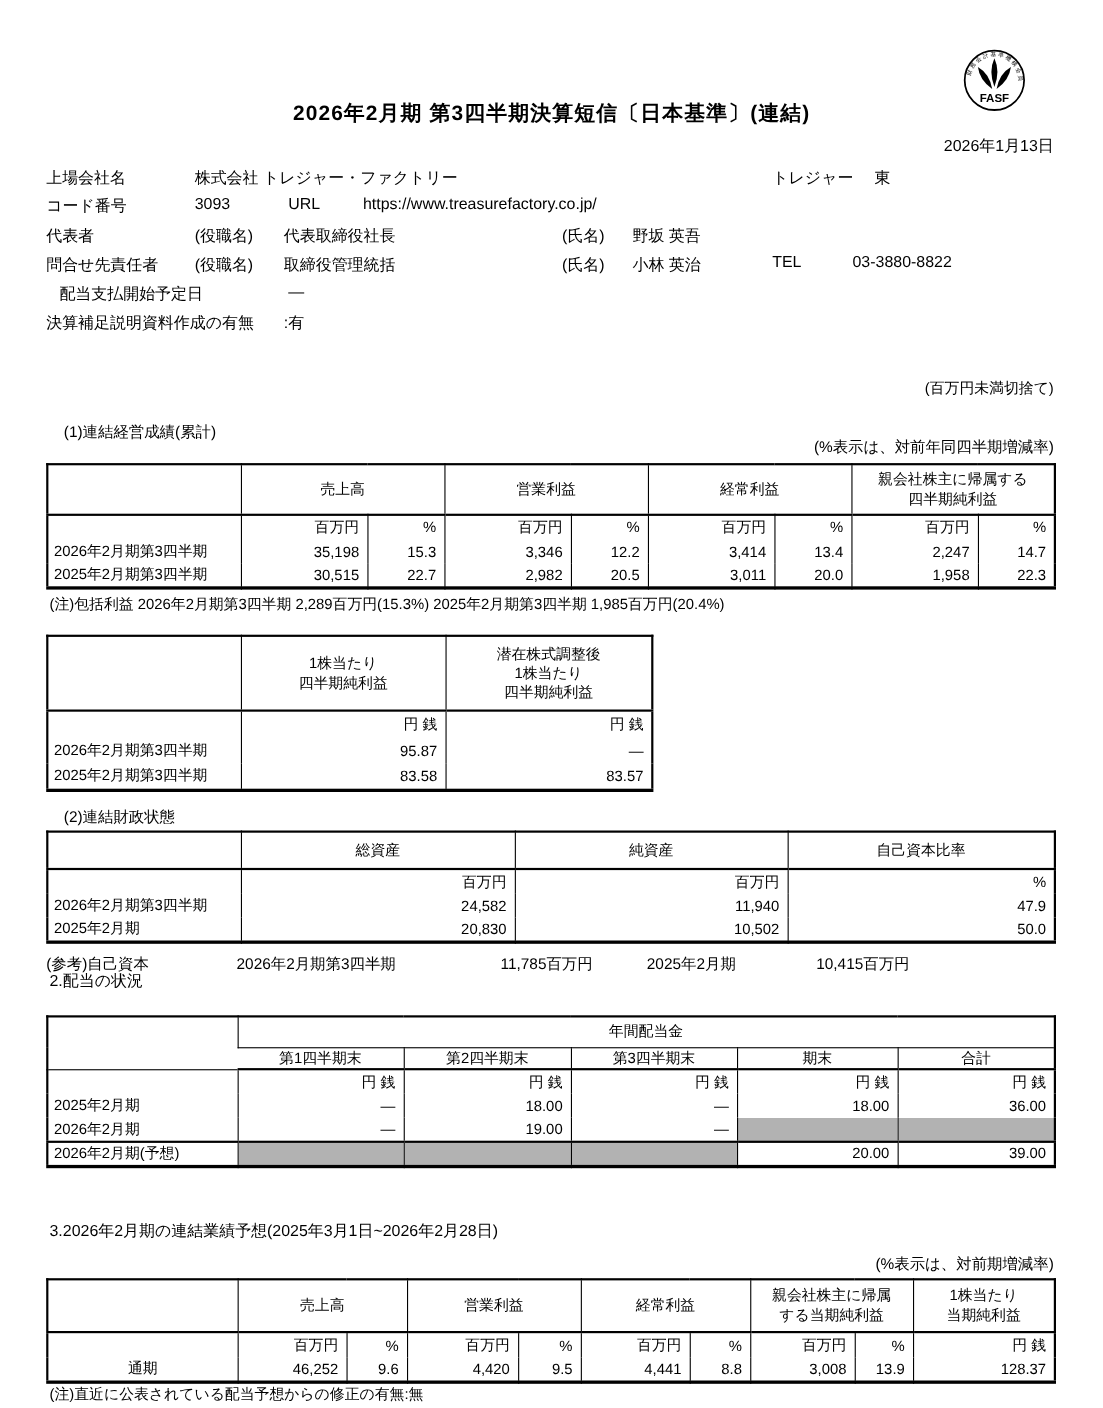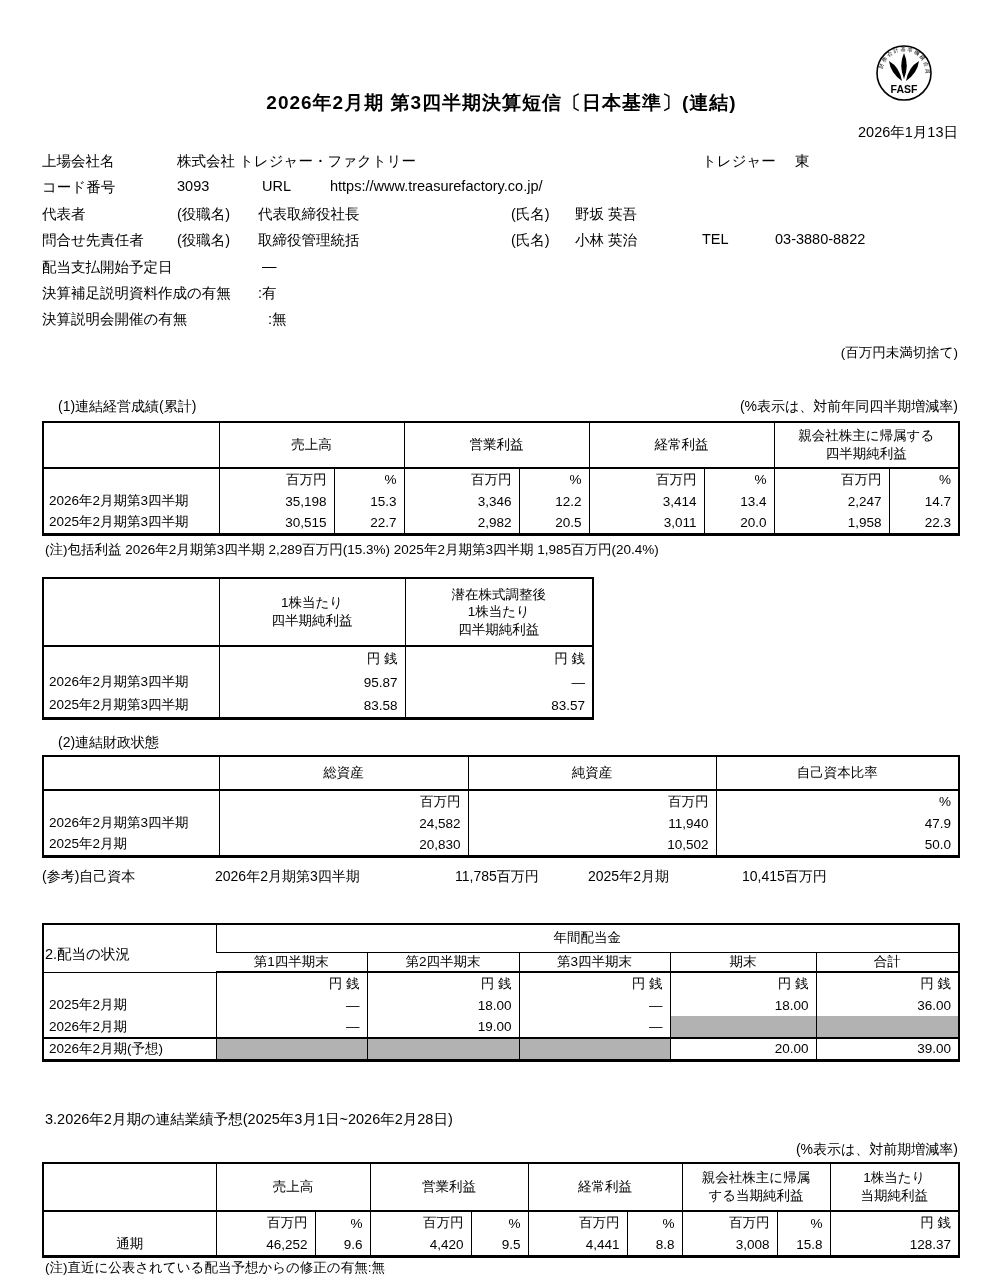--- a/index.html
+++ b/index.html
@@ -75,35 +75,31 @@
   <div class="abs irow" style="top:231px;">
     <span style="left:42px">問合せ先責任者</span>
     <span style="left:177px">(役職名)</span>
     <span style="left:258px">取締役管理統括</span>
     <span style="left:511px">(氏名)</span>
     <span style="left:575px">小林 英治</span>
     <span style="left:702px">TEL</span>
     <span style="left:775px">03-3880-8822</span>
   </div>
   <div class="abs irow" style="top:258px;">
-    <span style="left:42px">配当支払開始予定日</span>
+    <span style="left:54px">配当支払開始予定日</span>
     <span style="left:262px">―</span>
   </div>
   <div class="abs irow" style="top:284px;">
     <span style="left:42px">決算補足説明資料作成の有無</span>
     <span style="left:258px">:有</span>
   </div>
-  <div class="abs irow" style="top:310px;">
-    <span style="left:42px">決算説明会開催の有無</span>
-    <span style="left:268px">:無</span>
-  </div>
 
   <div class="abs rnote" style="top:344px;right:45px;">(百万円未満切捨て)</div>
 
-  <div class="abs subhead" style="top:398px;left:58px;">(1)連結経営成績(累計)</div>
+  <div class="abs subhead" style="top:384px;left:58px;">(1)連結経営成績(累計)</div>
   <div class="abs subhead" style="top:398px;right:45px;">(%表示は、対前年同四半期増減率)</div>
 
   <table class="tbl t-results" style="left:42px;top:421px;width:916px;">
     <colgroup>
         <col style="width:176px">
         <col style="width:115px">
         <col style="width:70px">
         <col style="width:115px">
         <col style="width:70px">
         <col style="width:115px">
@@ -227,21 +223,21 @@
   </tbody>
     </table>
   <div class="abs refline" style="top:868px;text-align:right;">
     <span style="left:42px">(参考)自己資本</span>
     <span style="left:215px">2026年2月期第3四半期</span>
     <span style="left:455px">11,785百万円</span>
     <span style="left:588px">2025年2月期</span>
     <span style="left:742px">10,415百万円</span>
   </div>
 
-  <div class="abs shead" style="top:945px;left:45px;">2.配当の状況</div>
+  <div class="abs shead" style="top:882px;left:45px;">2.配当の状況</div>
   <table class="tbl t-div" style="left:42px;top:923px;width:916px;">
     <colgroup>
         <col style="width:173px">
         <col style="width:151px">
         <col style="width:152px">
         <col style="width:151px">
         <col style="width:146px">
         <col style="width:143px">
       </colgroup>
     <tbody>
@@ -331,20 +327,20 @@
     </tr>
     <tr class="drow">
       <td style="text-align:center">通期</td>
       <td class="num">46,252</td>
       <td class="num">9.6</td>
       <td class="num">4,420</td>
       <td class="num">9.5</td>
       <td class="num">4,441</td>
       <td class="num">8.8</td>
       <td class="num">3,008</td>
-      <td class="num">15.8</td>
+      <td class="num">13.9</td>
       <td class="num">128.37</td>
     </tr>
   </tbody>
     </table>
   <div class="abs note" style="top:1259px;left:45px;">(注)直近に公表されている配当予想からの修正の有無:無</div>
 
 </div>
 
 </body></html>

